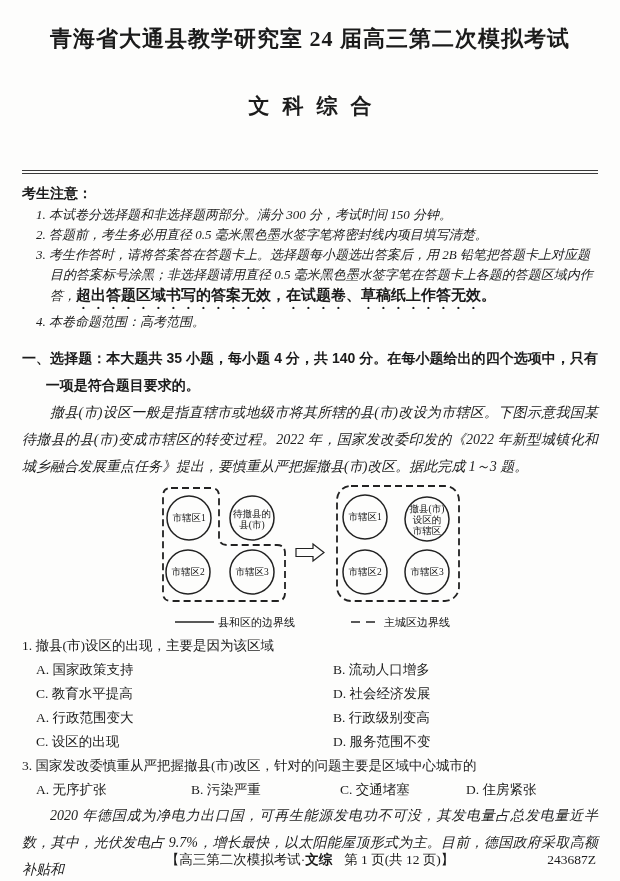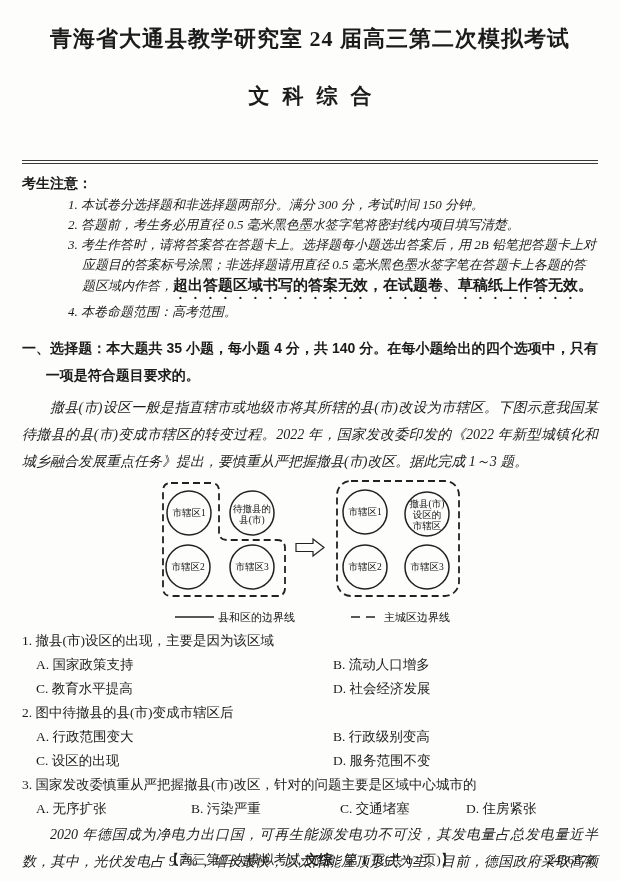--- a/index.html
+++ b/index.html
@@ -17,41 +17,41 @@
     text-align:center;
     font-size:22px; font-weight:bold;
     letter-spacing:1px;
     margin-top:12px;
     font-family:"Liberation Serif", serif;
   }
   .subject {
     text-align:center;
     font-size:21px; font-weight:bold;
     letter-spacing:13px; text-indent:13px;
-    margin-top:28px;
+    margin-top:38px;
     font-family:"Liberation Sans", sans-serif;
   }
   .rule {
     margin-top:50px;
     height:2px;
     border-top:1px solid #3a3a3a;
     border-bottom:1px solid #3a3a3a;
   }
 
   .notice-heading {
     margin-top:11px;
     font-family:"Liberation Sans", sans-serif;
     font-weight:bold; font-size:14px;
   }
   .notice-list {
     margin:2px 0 0 14px;
     font-size:13px; line-height:20px;
     font-style:italic;
   }
-  .notice-item { padding-left:14px; text-indent:-14px;margin-left:32px; }
+  .notice-item { padding-left:14px; text-indent:-14px; }
   .em-dots {
     font-style:normal;
     font-family:"Liberation Sans", sans-serif;
     font-weight:bold; font-size:15px;
     text-emphasis: filled dot;
     -webkit-text-emphasis: filled dot;
     text-emphasis-position: under right;
     -webkit-text-emphasis-position: under right;
   }
 
@@ -62,21 +62,21 @@
     padding-left:1.7em; text-indent:-1.7em;
     text-align:justify;
   }
 
   .passage {
     font-size:14px; line-height:27px;
     font-style:italic;
     text-align:justify;
   }
   .passage.first-indent { text-indent:2em; }
-  .passage1 { margin-top:5px; }
+  .passage1 { }
 
   .figure { margin-top:2px; }
   .figure svg { display:block; margin:0 auto; }
 
   .questions { font-size:13.5px; }
   .q-stem { line-height:24px; }
   .opt-row { display:flex; line-height:24px; padding-left:14px;align-items:center; }
   .opt-a { width:297px; }
   .opt-w1 { width:155px; }
   .opt-w2 { width:149px; }
@@ -162,21 +162,20 @@
         <span class="opt-a">A. 国家政策支持</span>
         <span>B. 流动人口增多</span>
       </div>
       <div class="opt-row">
         <span class="opt-a">C. 教育水平提高</span>
         <span>D. 社会经济发展</span>
       </div>
     </div>
 
     <div>
-      <div class="q-stem">2. 图中待撤县的县(市)变成市辖区后</div>
       <div class="opt-row">
         <span class="opt-a">A. 行政范围变大</span>
         <span>B. 行政级别变高</span>
       </div>
       <div class="opt-row">
         <span class="opt-a">C. 设区的出现</span>
         <span>D. 服务范围不变</span>
       </div>
     </div>
 

